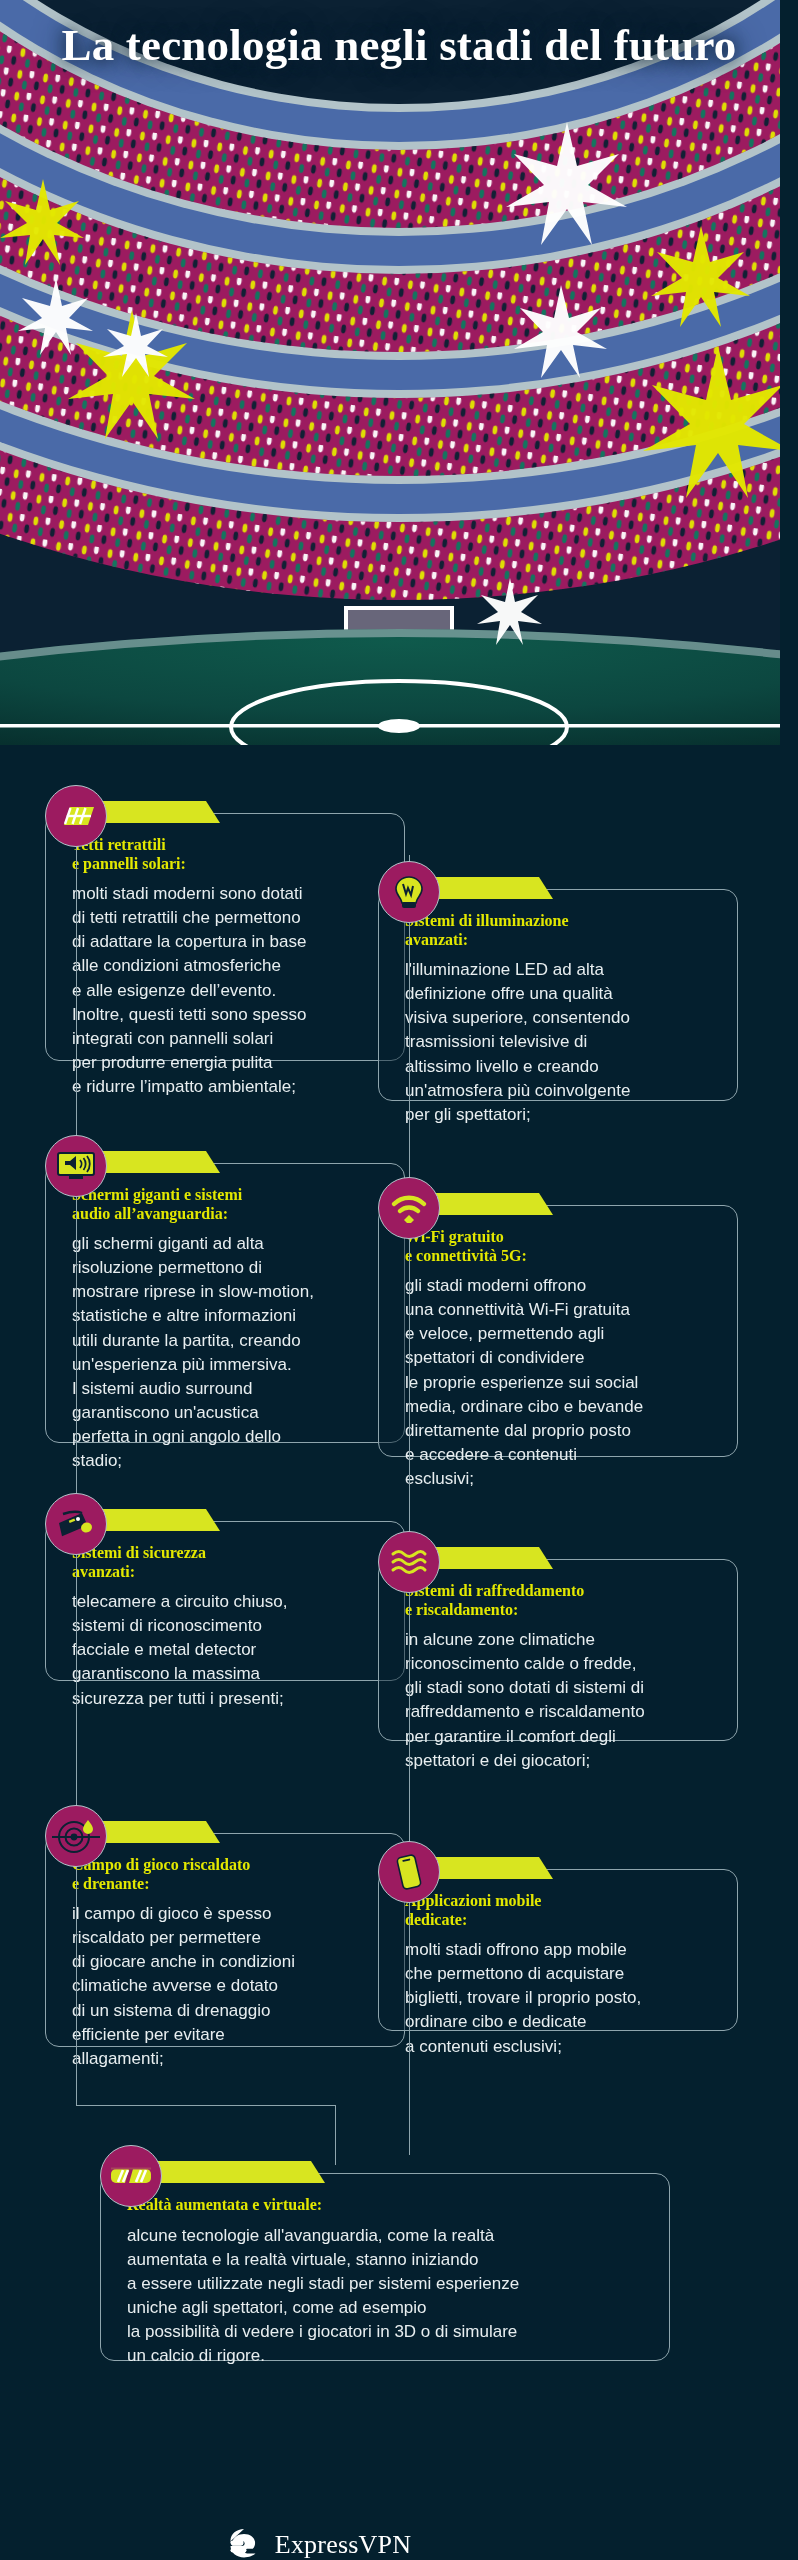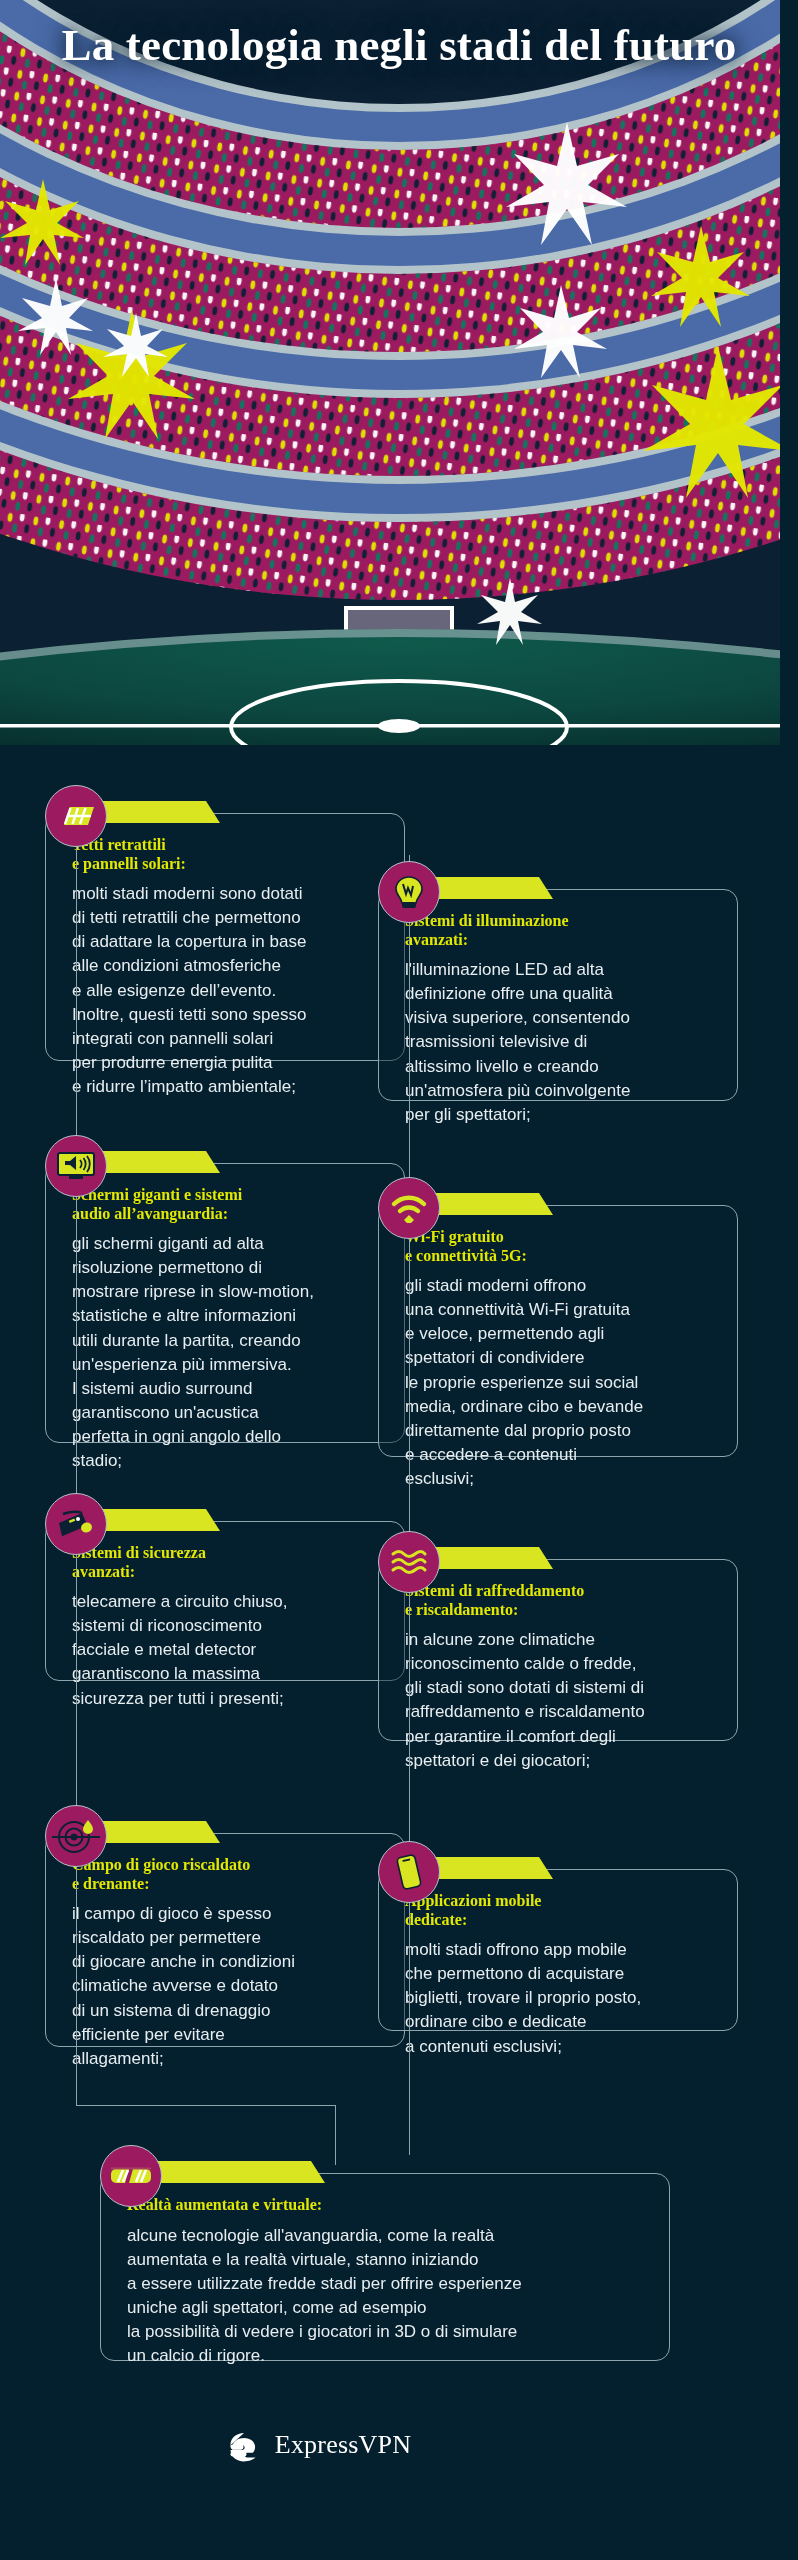--- a/index.html
+++ b/index.html
@@ -110,21 +110,21 @@
   }
 
   
   .footer {
     position: absolute;
     left: 0;
     top: 2430px;
     width: 638px;
     height: 130px;
     display: flex;
-    align-items: flex-start;
+    align-items: flex-end;
     justify-content: center;
     gap: 14px;
   }
   .footer-logo-text {
     color: #ffffff;
     font-family: "Liberation Serif", serif;
     font-size: 26px;
     letter-spacing: 0.2px;
   }
 </style>
@@ -435,21 +435,21 @@
         <line x1="32" y1="18" x2="37" y2="6"></line>
       </g>
       <rect x="2" y="3.5" width="40" height="2" fill="#a8485e" opacity="0.9"></rect>
     </svg>
   </div>
   <div class="ribbon" style="left:155px; top:1416px; width:170px;"></div>
   <div class="card wide" style="top:1428px; height:188px;">
     <div class="card-title">Realtà aumentata e virtuale:</div>
     <div class="card-body">alcune tecnologie all'avanguardia, come la realtà
 aumentata e la realtà virtuale, stanno iniziando
-a essere utilizzate fredde stadi per offrire esperienze
+a essere utilizzate negli stadi per sistemi esperienze
 uniche agli spettatori, come ad esempio
 la possibilità di vedere i giocatori in 3D o di simulare
 un calcio di rigore.</div>
   </div>
 </div>
 
 <div class="footer">
   <svg width="34" height="34" viewBox="0 0 34 34">
     <path d="M17 3 C9.5 3 3.5 8 3.5 14.5 c0 2.2 0.7 3.9 1.9 5.2 H14 a2.4 2.4 0 0 0 0 -4.8 H5.6
              c1.6 -4.2 6 -7 11.4 -7 c6.4 0 11.1 3.8 11.1 9 c0 2.3 -0.9 4.3 -2.4 5.9 H20.2

